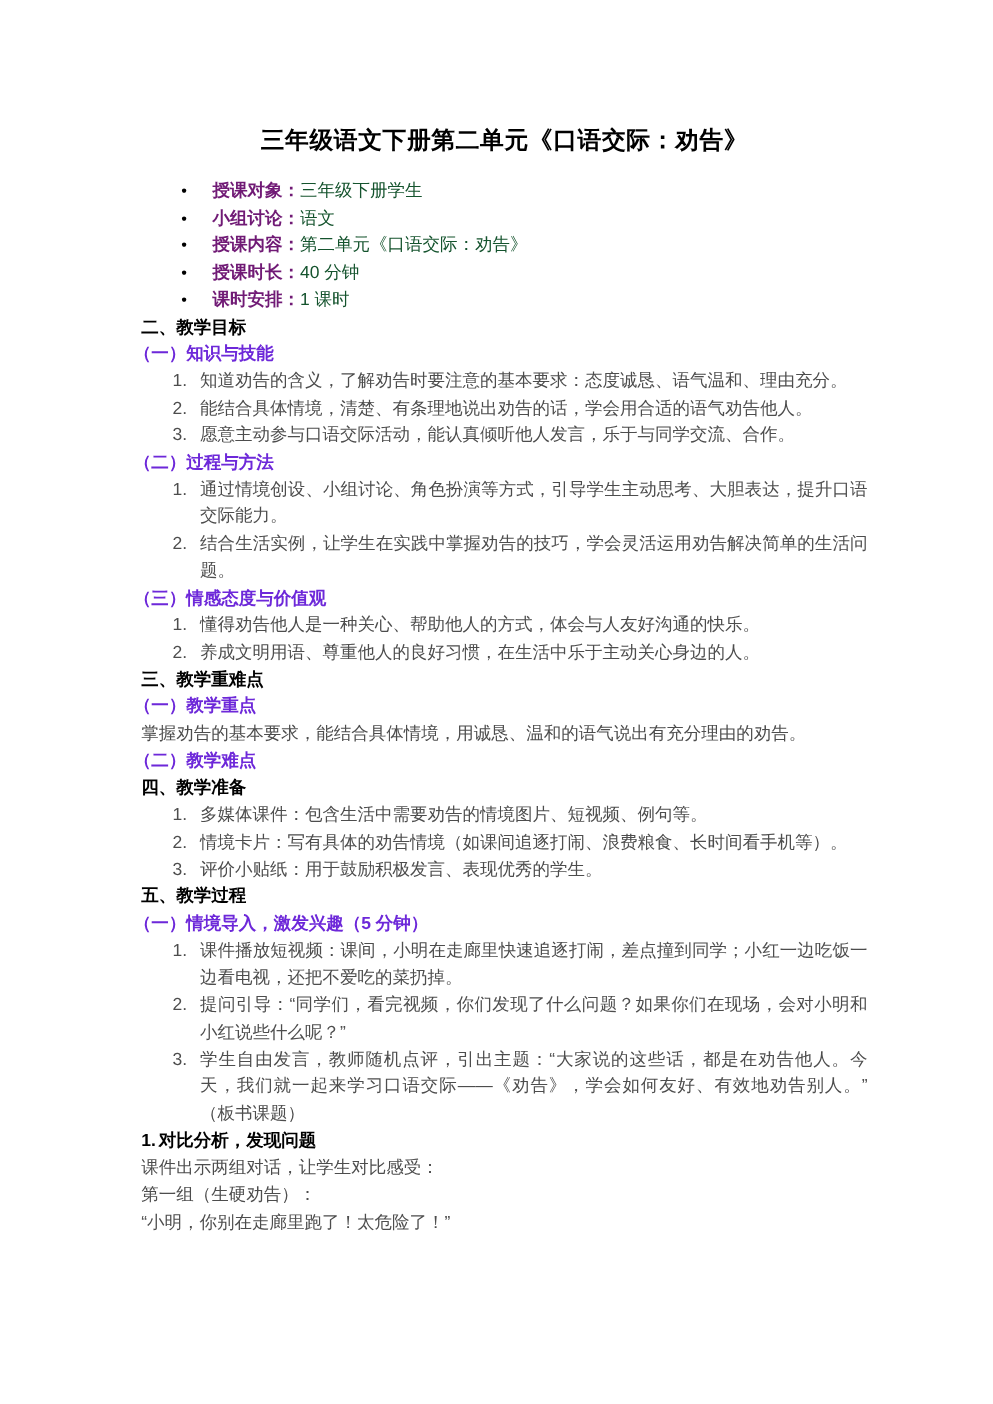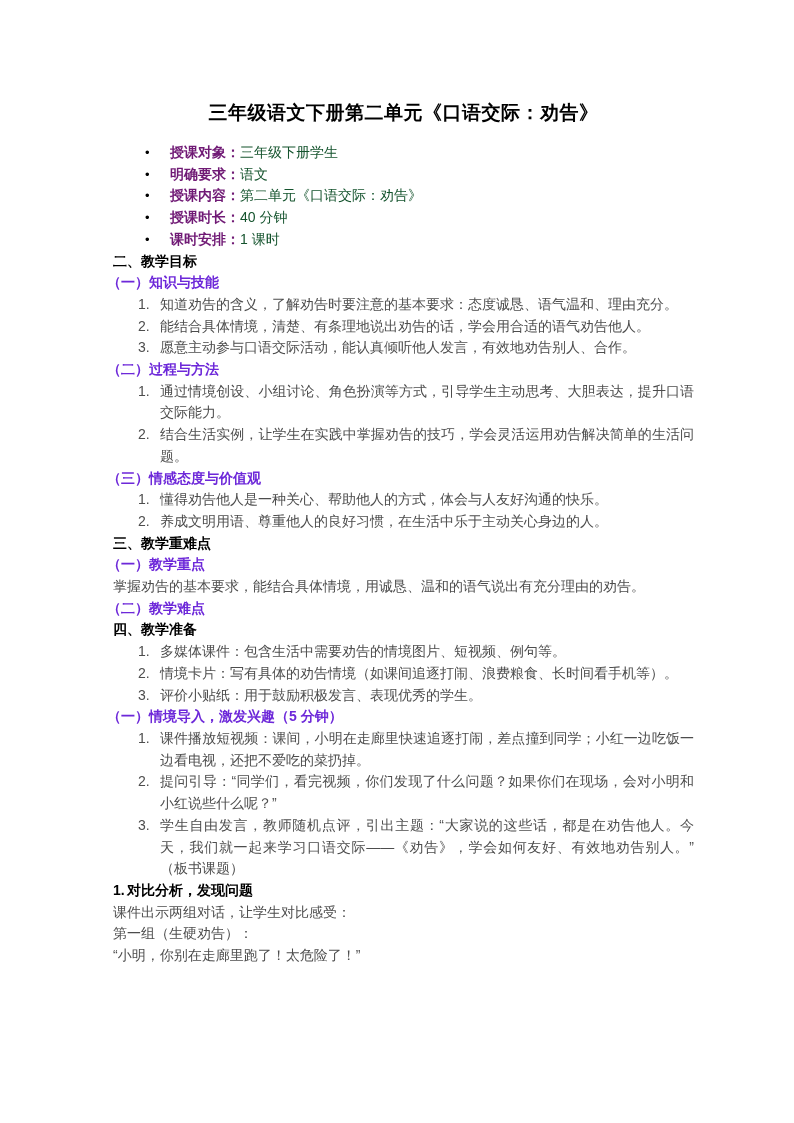--- a/index.html
+++ b/index.html
@@ -66,21 +66,21 @@
 
   <div class="doc-title">三年级语文下册第二单元《口语交际：劝告》</div>
 
 
   <div class="bullet-item">
     <span class="dot">•</span>
     <span><span class="lbl">授课对象：</span><span class="val">三年级下册学生</span></span>
   </div>
   <div class="bullet-item">
     <span class="dot">•</span>
-    <span><span class="lbl">明确要求：</span><span class="val">语文</span></span>
+    <span><span class="lbl">小组讨论：</span><span class="val">语文</span></span>
   </div>
   <div class="bullet-item">
     <span class="dot">•</span>
     <span><span class="lbl">授课内容：</span><span class="val">第二单元《口语交际：劝告》</span></span>
   </div>
   <div class="bullet-item">
     <span class="dot">•</span>
     <span><span class="lbl">授课时长：</span><span class="val">40 分钟</span></span>
   </div>
   <div class="bullet-item">
@@ -94,21 +94,21 @@
   <div class="num-item">
     <span class="num">1.</span>
     <span class="txt">知道劝告的含义，了解劝告时要注意的基本要求：态度诚恳、语气温和、理由充分。</span>
   </div>
   <div class="num-item">
     <span class="num">2.</span>
     <span class="txt">能结合具体情境，清楚、有条理地说出劝告的话，学会用合适的语气劝告他人。</span>
   </div>
   <div class="num-item">
     <span class="num">3.</span>
-    <span class="txt">愿意主动参与口语交际活动，能认真倾听他人发言，有效地劝告别人、合作。</span>
+    <span class="txt">愿意主动参与口语交际活动，能认真倾听他人发言，乐于与同学交流、合作。</span>
   </div>
 
   <div class="h2">（二）过程与方法</div>
 
   <div class="num-item">
     <span class="num">1.</span>
     <span class="txt">通过情境创设、小组讨论、角色扮演等方式，引导学生主动思考、大胆表达，提升口语交际能力。</span>
   </div>
   <div class="num-item">
     <span class="num">2.</span>
@@ -139,20 +139,21 @@
   </div>
   <div class="num-item">
     <span class="num">2.</span>
     <span class="txt">情境卡片：写有具体的劝告情境（如课间追逐打闹、浪费粮食、长时间看手机等）。</span>
   </div>
   <div class="num-item">
     <span class="num">3.</span>
     <span class="txt">评价小贴纸：用于鼓励积极发言、表现优秀的学生。</span>
   </div>
 
+  <div class="h1">五、教学过程</div>
   <div class="h2">（一）情境导入，激发兴趣（5 分钟）</div>
 
   <div class="num-item">
     <span class="num">1.</span>
     <span class="txt">课件播放短视频：课间，小明在走廊里快速追逐打闹，差点撞到同学；小红一边吃饭一边看电视，还把不爱吃的菜扔掉。</span>
   </div>
   <div class="num-item">
     <span class="num">2.</span>
     <span class="txt">提问引导：“同学们，看完视频，你们发现了什么问题？如果你们在现场，会对小明和小红说些什么呢？”</span>
   </div>

